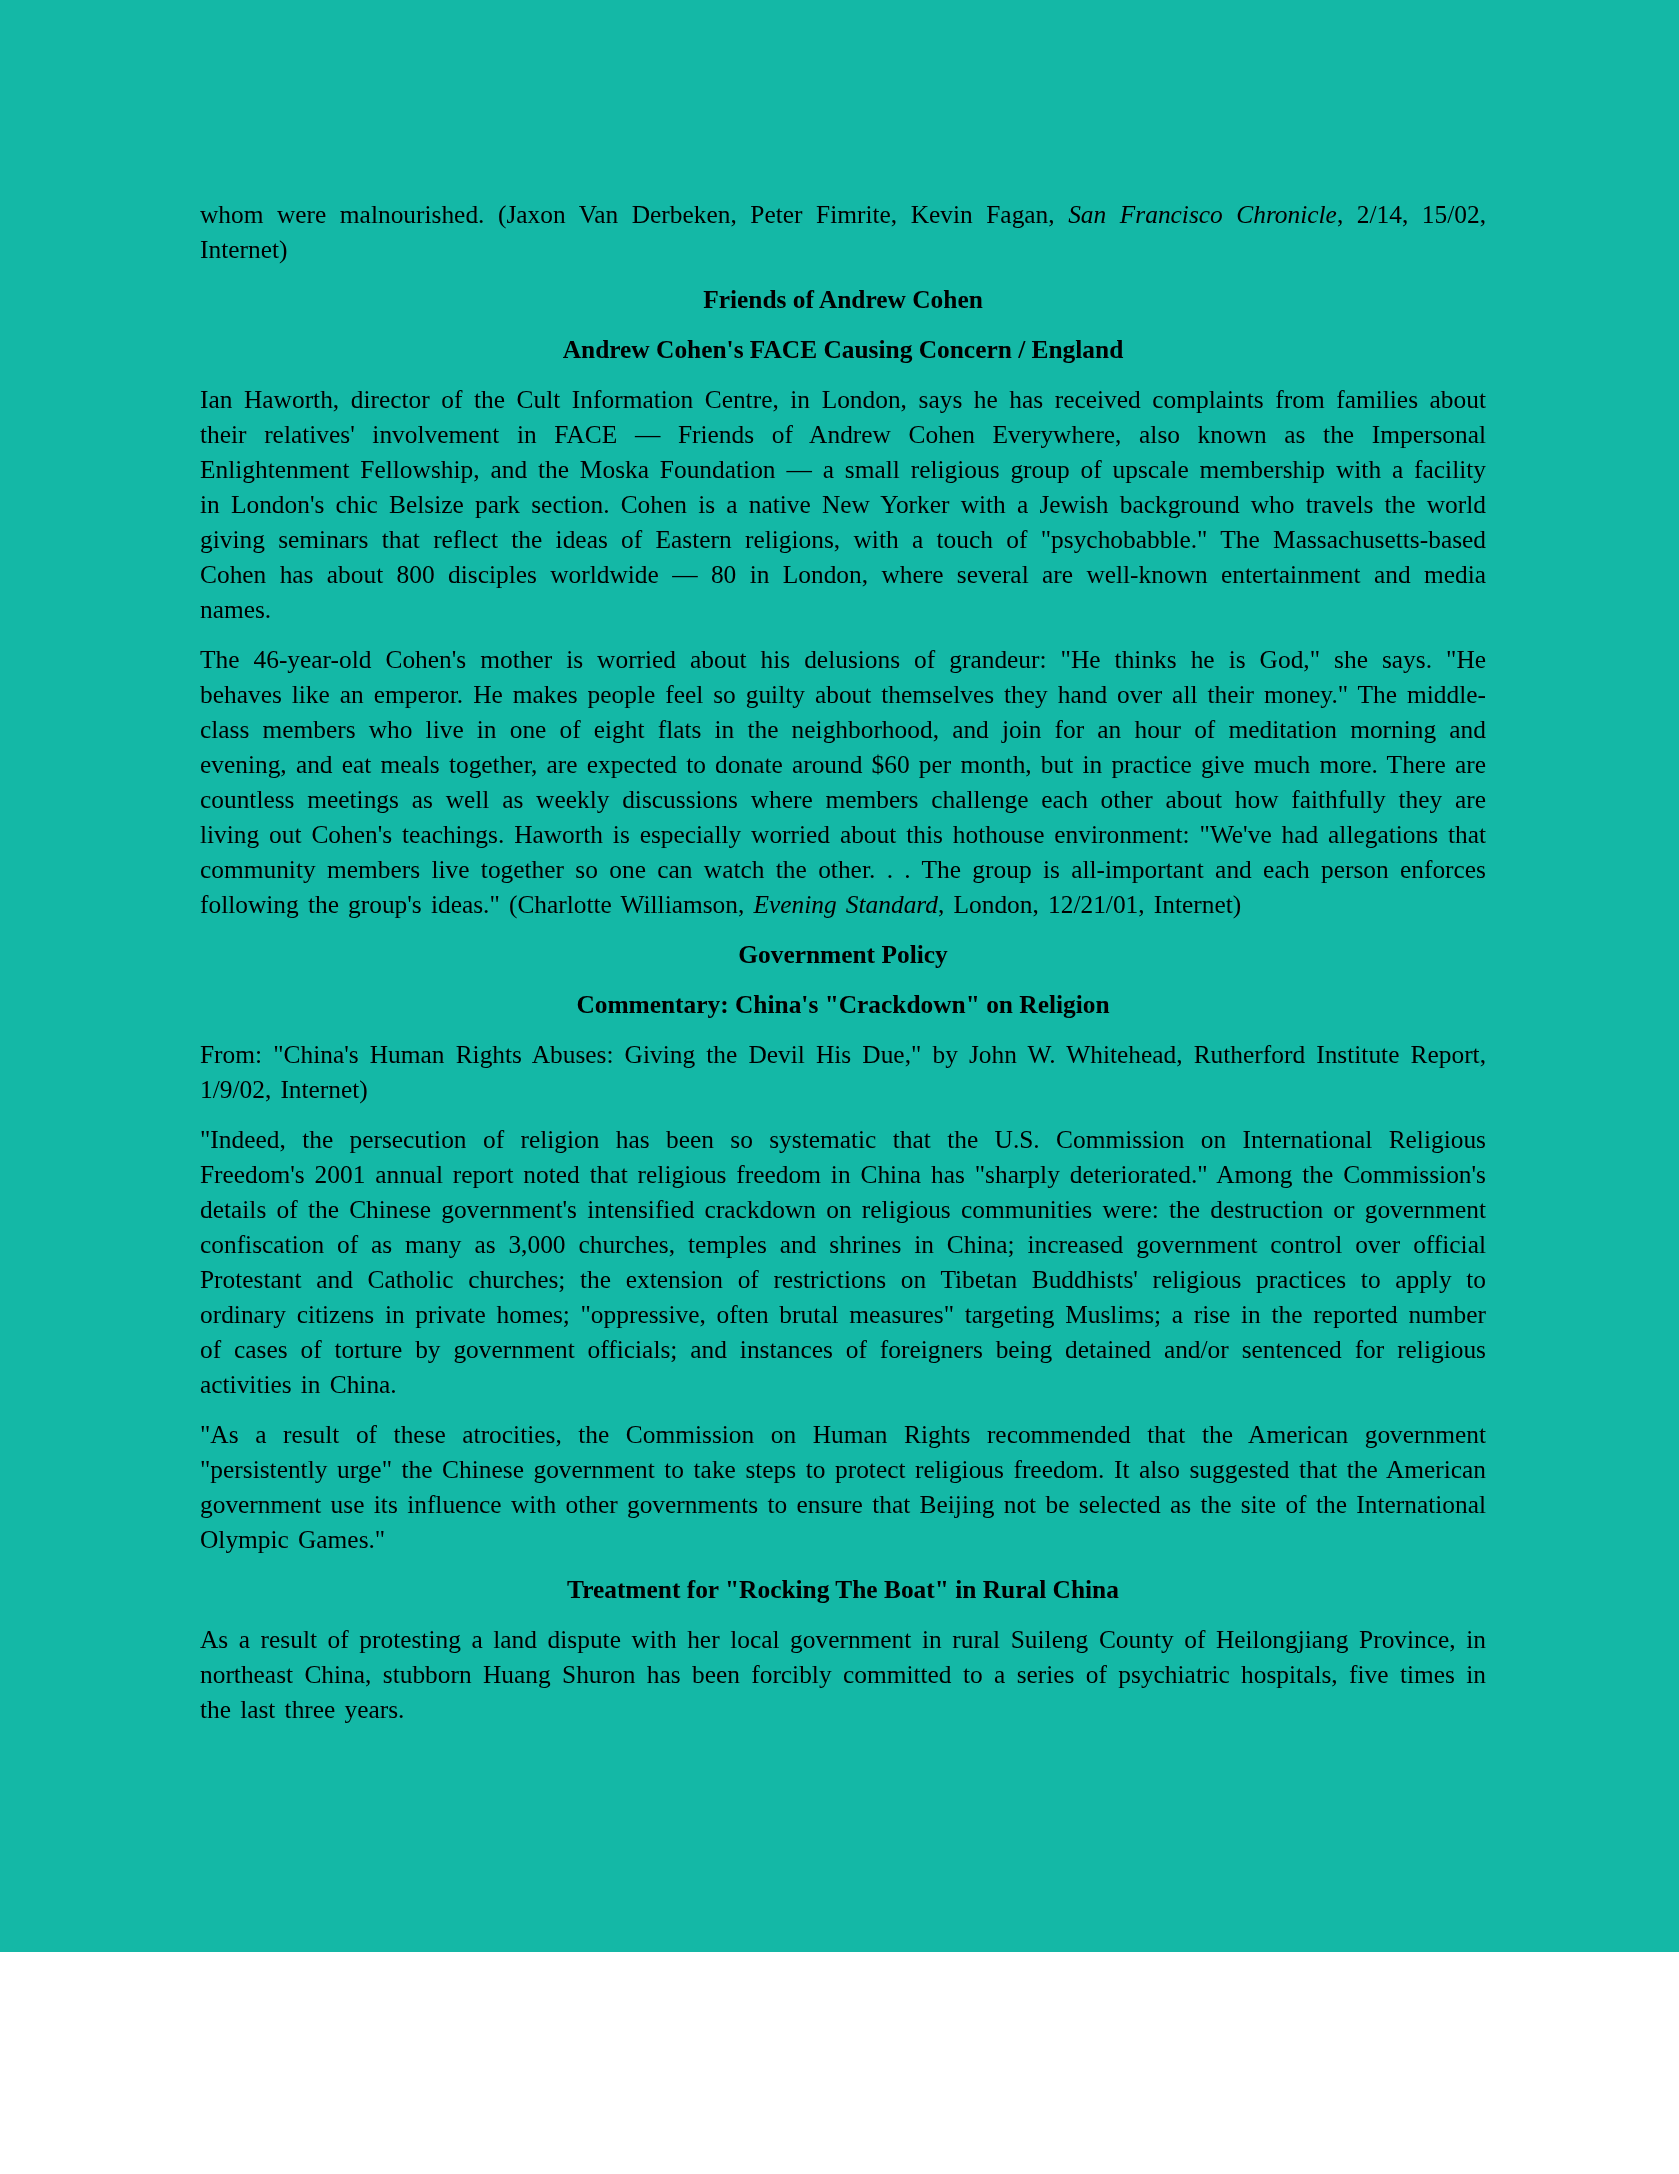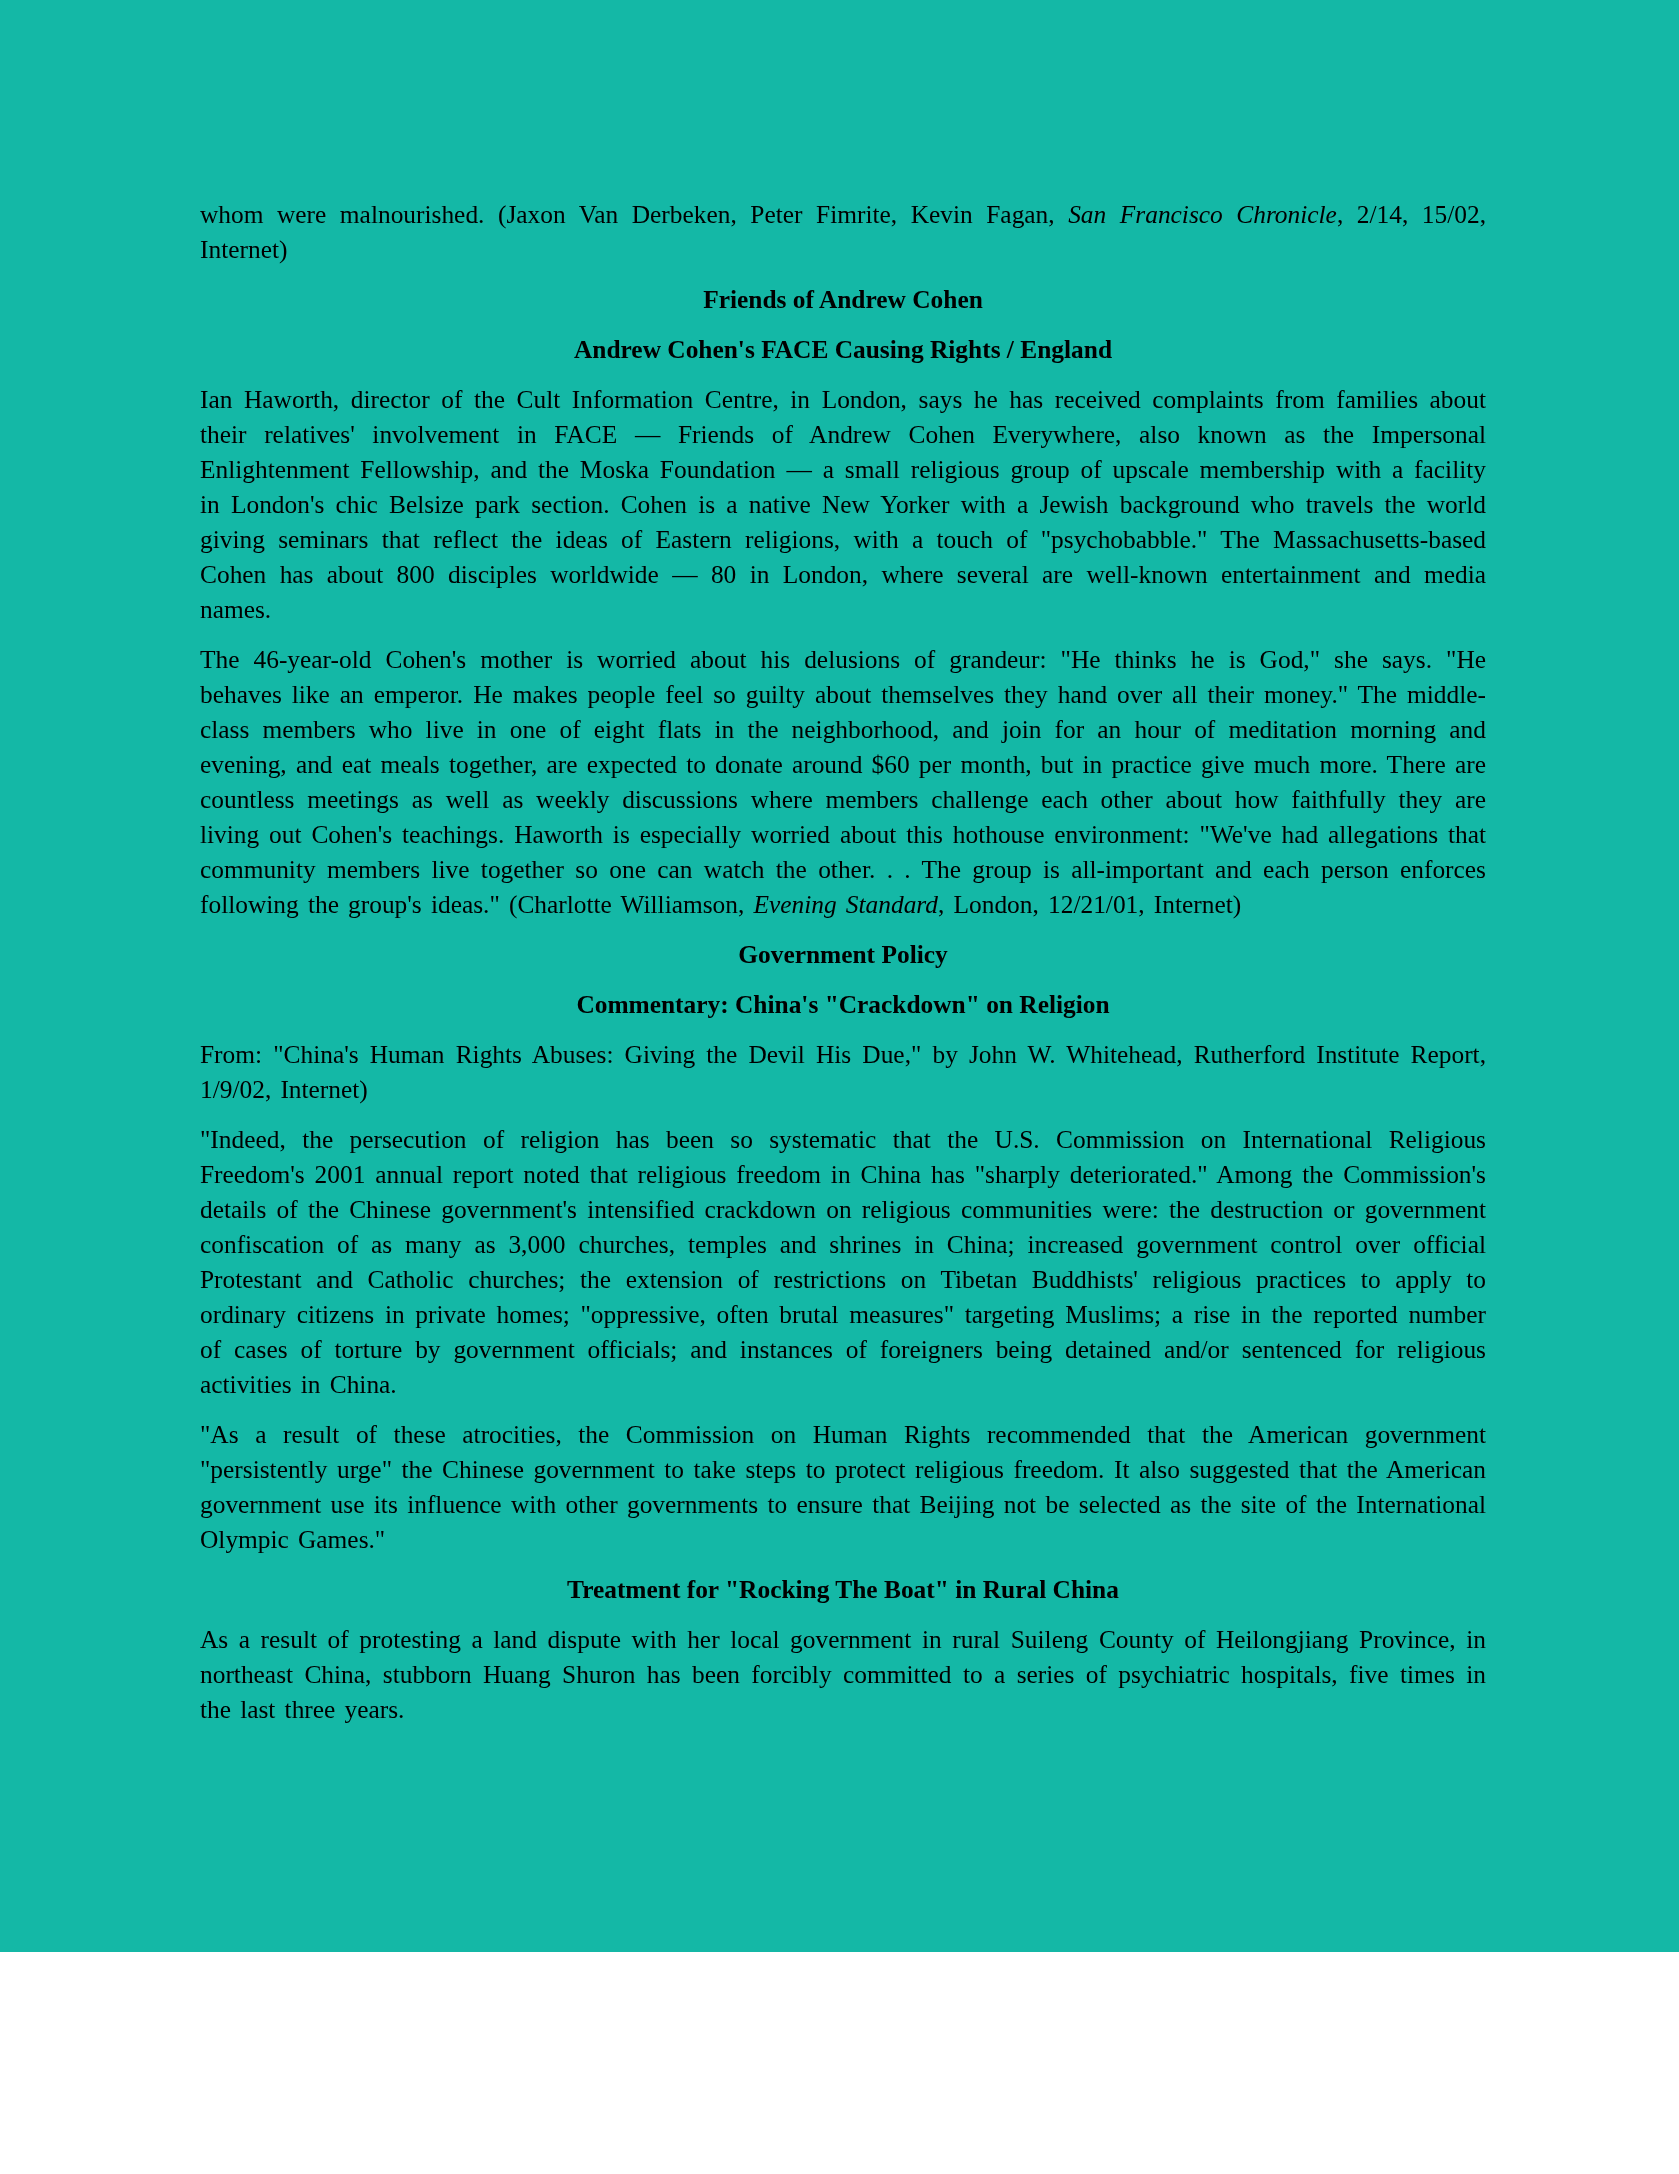--- a/index.html
+++ b/index.html
@@ -49,21 +49,21 @@
     line-height: 35px;
   }
 </style>
 </head>
 <body>
 
 <div class="page">
   <main class="content" id="doc-body">
       <p class="paragraph"><span>whom were malnourished. (Jaxon Van Derbeken, Peter Fimrite, Kevin Fagan, </span><span class="italic">San Francisco Chronicle</span><span>, 2/14, 15/02, Internet)</span></p>
       <h2 class="heading"><span>Friends of Andrew Cohen</span></h2>
-      <h2 class="heading"><span>Andrew Cohen's FACE Causing Rights / England</span></h2>
+      <h2 class="heading"><span>Andrew Cohen's FACE Causing Concern / England</span></h2>
       <p class="paragraph"><span>Ian Haworth, director of the Cult Information Centre, in London, says he has received complaints from families about their relatives' involvement in FACE — Friends of Andrew Cohen Everywhere, also known as the Impersonal Enlightenment Fellowship, and the Moska Foundation — a small religious group of upscale membership with a facility in London's chic Belsize park section. Cohen is a native New Yorker with a Jewish background who travels the world giving seminars that reflect the ideas of Eastern religions, with a touch of "psychobabble." The Massachusetts-based Cohen has about 800 disciples worldwide — 80 in London, where several are well-known entertainment and media names.</span></p>
       <p class="paragraph"><span>The 46-year-old Cohen's mother is worried about his delusions of grandeur: "He thinks he is God," she says. "He behaves like an emperor. He makes people feel so guilty about themselves they hand over all their money." The middle-class members who live in one of eight flats in the neighborhood, and join for an hour of meditation morning and evening, and eat meals together, are expected to donate around $60 per month, but in practice give much more. There are countless meetings as well as weekly discussions where members challenge each other about how faithfully they are living out Cohen's teachings. Haworth is especially worried about this hothouse environment: "We've had allegations that community members live together so one can watch the other. . . The group is all-important and each person enforces following the group's ideas." (Charlotte Williamson, </span><span class="italic">Evening Standard</span><span>, London, 12/21/01, Internet)</span></p>
       <h2 class="heading"><span>Government Policy</span></h2>
       <h2 class="heading"><span>Commentary: China's "Crackdown" on Religion</span></h2>
       <p class="paragraph"><span>From: "China's Human Rights Abuses: Giving the Devil His Due," by John W. Whitehead, Rutherford Institute Report, 1/9/02, Internet)</span></p>
       <p class="paragraph"><span>"Indeed, the persecution of religion has been so systematic that the U.S. Commission on International Religious Freedom's 2001 annual report noted that religious freedom in China has "sharply deteriorated." Among the Commission's details of the Chinese government's intensified crackdown on religious communities were: the destruction or government confiscation of as many as 3,000 churches, temples and shrines in China; increased government control over official Protestant and Catholic churches; the extension of restrictions on Tibetan Buddhists' religious practices to apply to ordinary citizens in private homes; "oppressive, often brutal measures" targeting Muslims; a rise in the reported number of cases of torture by government officials; and instances of foreigners being detained and/or sentenced for religious activities in China.</span></p>
       <p class="paragraph"><span>"As a result of these atrocities, the Commission on Human Rights recommended that the American government "persistently urge" the Chinese government to take steps to protect religious freedom. It also suggested that the American government use its influence with other governments to ensure that Beijing not be selected as the site of the International Olympic Games."</span></p>
       <h2 class="heading"><span>Treatment for "Rocking The Boat" in Rural China</span></h2>
       <p class="paragraph"><span>As a result of protesting a land dispute with her local government in rural Suileng County of Heilongjiang Province, in northeast China, stubborn Huang Shuron has been forcibly committed to a series of psychiatric hospitals, five times in the last three years.</span></p>
     </main>

